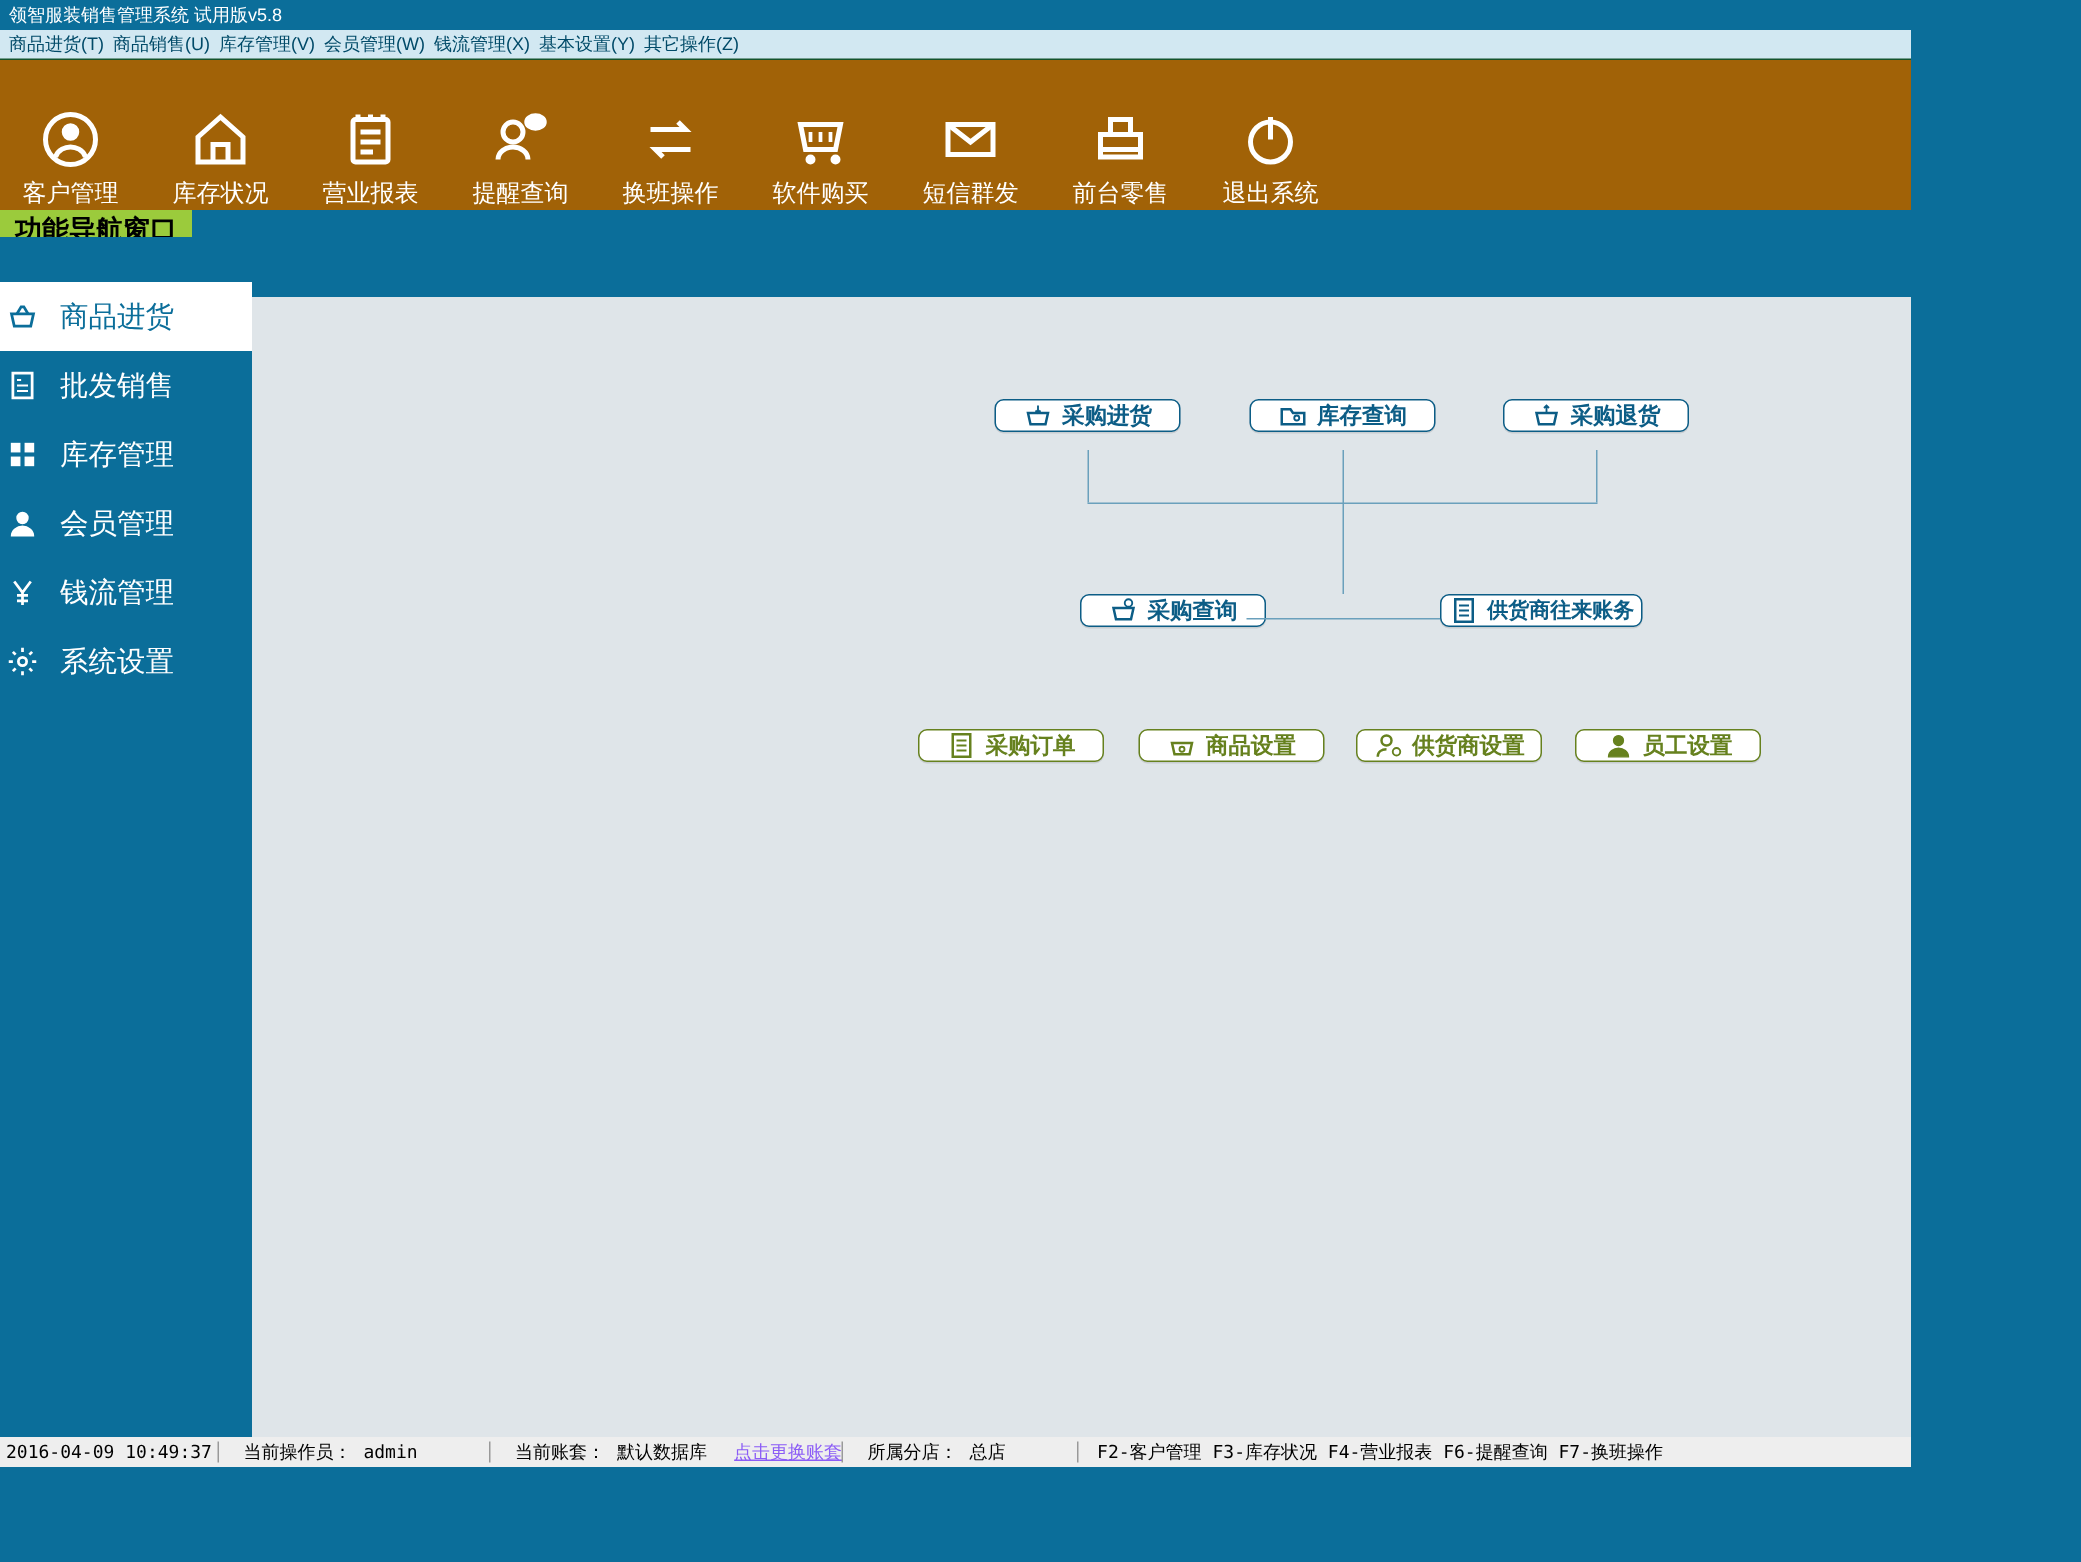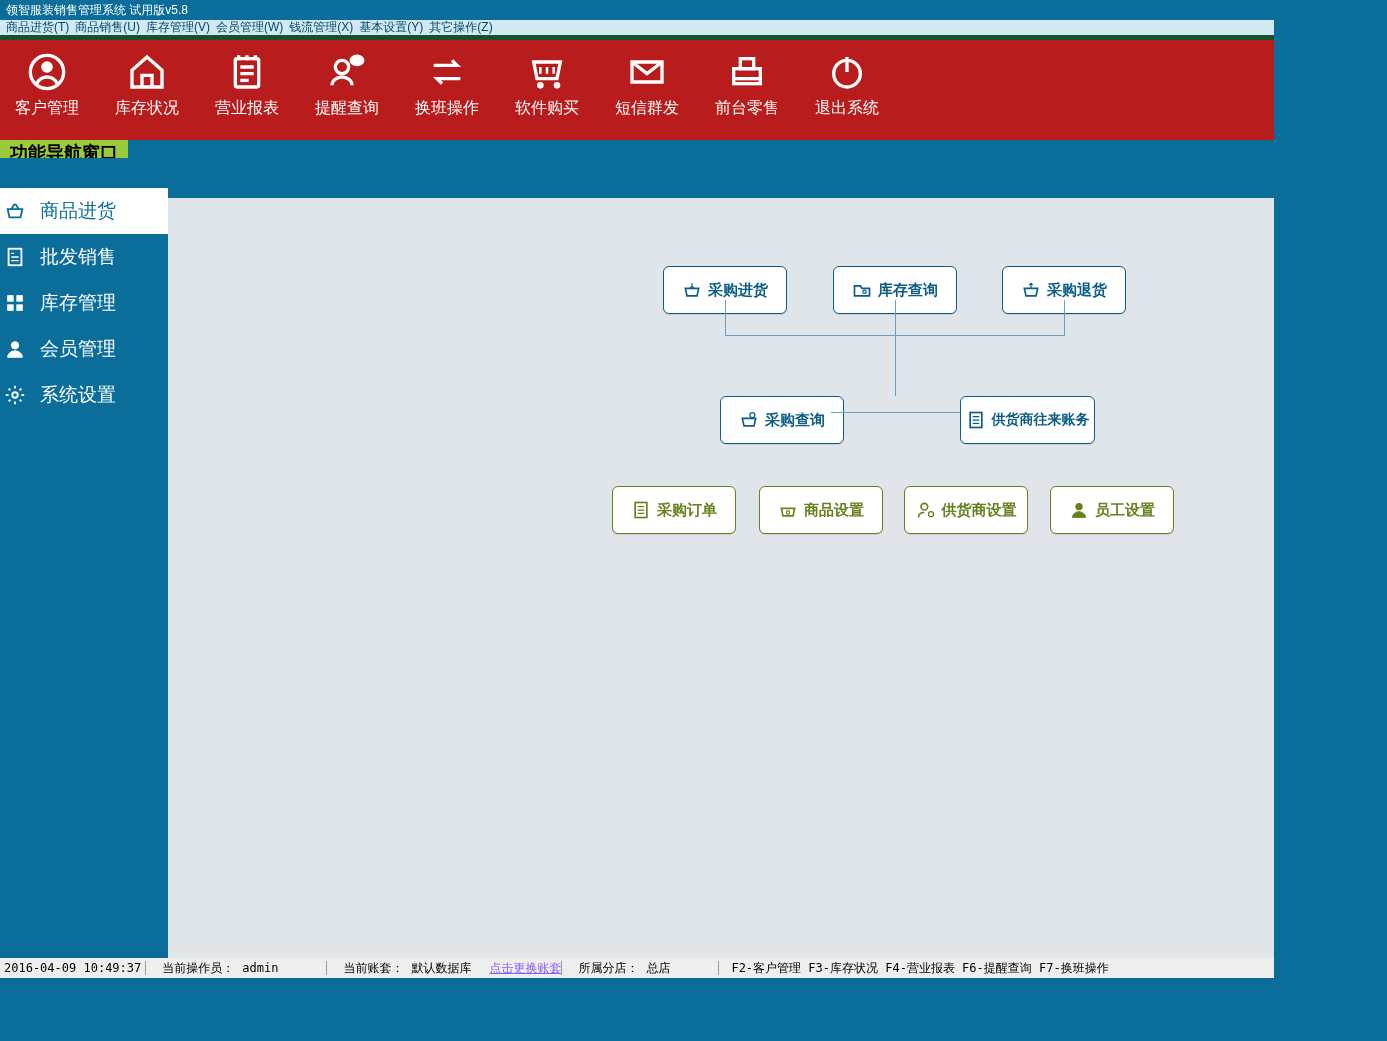--- a/index.html
+++ b/index.html
@@ -25,37 +25,37 @@
   background: #0b6e9a;
   color: #fff;
   font-size: 12px;
   line-height: 20px;
   padding-left: 6px;
 }
 
 .menubar {
   height: 20px;
   background: #d2e8f2;
-  border-bottom: 5px solid #14532d;
+  border-bottom: 1px solid #14532d;
   display: flex;
   gap: 6px;
   padding-left: 6px;
   font-size: 12px;
   color: #014a68;
   align-items: center;
 }
 .menubar .mitem { cursor: default; }
 
 .toolbar {
   height: 100px;
-  background: #b91c1c;
+  background: #a16207;
   display: flex;
   gap: 30px;
   padding: 12px 12px 0 12px;
-  align-items: flex-start;
+  align-items: flex-end;
   font-family: Liberation Mono, monospace;
 }
 .tbitem {
   display: flex;
   flex-direction: column;
   align-items: center;
   color: #fff;
   gap: 6px;
   font-size: 16px;
   cursor: pointer;
@@ -115,21 +115,21 @@
   position: absolute;
   left: 0; top: 0;
   width: 100%;
   height: 40px;
   background: #0b6e9a;
 }
 
 .flowbtn {
   position: absolute;
   width: 124px;
-  height: 48px;
+  height: 22px;
   background: #fff;
   border: 1px solid #0c5d86;
   border-radius: 6px;
   display: flex;
   align-items: center;
   justify-content: center;
   gap: 6px;
   color: #0c5d86;
   font-size: 15px;
   font-weight: bold;
@@ -280,20 +280,26 @@
             <rect x="14" y="14" width="6" height="6"></rect>
           </svg>
         <span>库存管理</span>
       </div>
       <div class="sitem">
         <svg class="sicon" viewBox="0 0 24 24">
             <circle cx="12" cy="8" r="4"></circle>
             <path d="M4 21c0-4 4-7 8-7s8 3 8 7z"></path>
           </svg>
         <span>会员管理</span>
+      </div>
+      <div class="sitem">
+        <svg class="sicon" viewBox="0 0 24 24">
+            <path d="M6 4l6 8 6-8M8 14h8M8 18h8M12 12v9" fill="none" stroke-width="2"></path>
+          </svg>
+        <span>钱流管理</span>
       </div>
       <div class="sitem">
         <svg class="sicon" viewBox="0 0 24 24">
             <circle cx="12" cy="12" r="3" fill="none" stroke-width="2"></circle>
             <path d="M12 2v3M12 19v3M2 12h3M19 12h3M5 5l2 2M17 17l2 2M5 19l2-2M17 7l2-2" stroke-width="2"></path>
           </svg>
         <span>系统设置</span>
       </div>
     </div>
 

